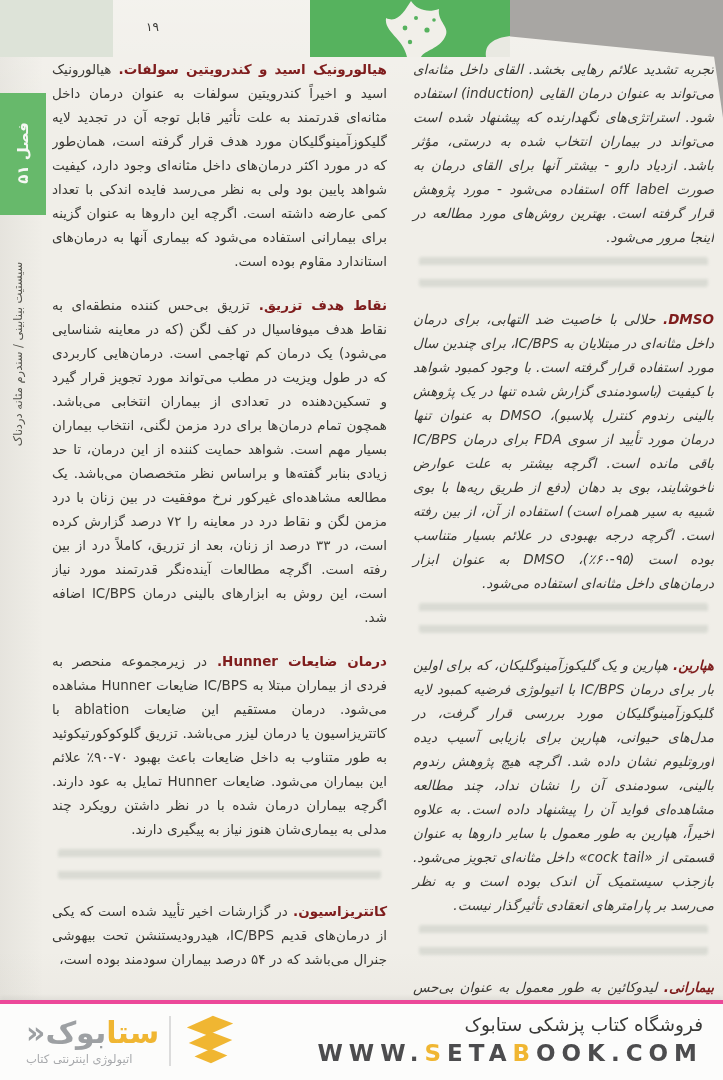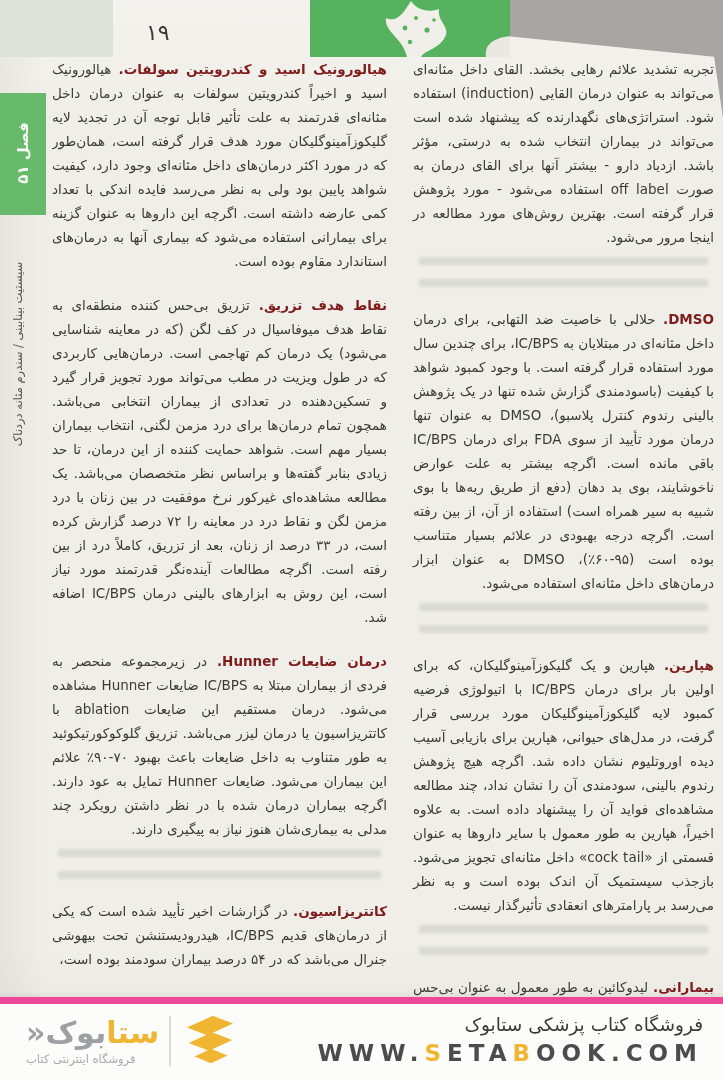--- a/index.html
+++ b/index.html
@@ -12,48 +12,48 @@
   
   .paper-shade{position:absolute;inset:0;pointer-events:none;
     background:linear-gradient(180deg,rgba(255,255,255,.25),rgba(0,0,0,0) 12%,rgba(0,0,0,0) 88%,rgba(120,110,95,.08)),
                linear-gradient(90deg,rgba(90,90,80,.07),rgba(0,0,0,0) 6%);}
   
   .photo-bg{position:absolute;top:0;right:0;width:223px;height:118px;background:#a8a6a3;
     clip-path:polygon(0 0,100% 0,100% 100%,96% 48%,0 30%);}
   
   .pale-square{position:absolute;top:0;left:0;width:113px;height:57px;background:#dde3d8;}
   
-  .page-number{position:absolute;top:20px;left:146px;font-size:22px;color:#3a3a36;}
+  .page-number{position:absolute;top:20px;left:146px;font-size:12px;color:#3a3a36;}
   
   .chapter-art{position:absolute;top:0;left:310px;width:200px;height:57px;}
   
   .chapter-tab{position:absolute;top:93px;left:0;width:46px;height:122px;background:#67b96b;}
   .chapter-tab span{position:absolute;top:51px;left:-27px;width:100px;text-align:center;
     transform:rotate(-90deg);color:#f6f8f4;font-weight:bold;font-size:15px;letter-spacing:1px;white-space:nowrap;}
   
   .side-caption{position:absolute;top:347px;left:-106px;width:248px;text-align:center;
     transform:rotate(-90deg);font-size:11.5px;color:#53524b;white-space:nowrap;}
   
   .content{position:absolute;top:57px;left:52px;right:9px;bottom:78px;
     direction:rtl;display:flex;gap:26px;overflow:hidden;}
   .col{color:#3b3a35;font-size:13.5px;line-height:24px;text-align:justify;}
-  .col-right{width:301px;flex:none;}
+  .col-right{width:301px;flex:none;font-style:italic;}
   .col-left{flex:1;}
   .entry{margin:0 0 20px;}
   .entry .h{color:#7f1d1d;font-weight:bold;}
   .entry .h::after{content:". ";}
   .section-head{color:#3f9e62;font-weight:bold;font-size:15px;margin:2px 0 7px;}
   .section-head .sq{color:#2e7a4a;font-size:11px;margin-left:4px;}
   
   .ghost-after::after{content:"";display:block;height:30px;margin:8px 6px 0;
     background:repeating-linear-gradient(to bottom,rgba(105,125,108,.16) 0 8px,rgba(0,0,0,0) 8px 22px);
     filter:blur(1.6px);border-radius:3px;}
   
   .footer{position:absolute;left:0;right:0;bottom:0;height:76px;background:#fcfcfb;
-    border-top:7px solid #ec4899;box-shadow:0 -3px 4px rgba(0,0,0,.05);}
+    border-top:4px solid #ec4899;box-shadow:0 -3px 4px rgba(0,0,0,.05);}
   .footer-left{position:absolute;left:26px;top:8px;display:flex;align-items:center;gap:10px;direction:ltr;}
   .wordmark{direction:rtl;font-weight:bold;font-size:30px;line-height:34px;white-space:nowrap;}
   .wordmark .ylw{color:#f0b632;}
   .wordmark .gry{color:#9da0a3;}
   .tagline{font-size:11.5px;color:#a7a9ac;text-align:left;direction:rtl;margin-top:2px;}
   .logo-divider{width:2px;height:50px;background:#dcdcdc;}
   .footer-right{position:absolute;right:20px;top:10px;text-align:right;direction:ltr;}
   .store-name{direction:rtl;font-size:18.5px;color:#3a3a38;margin-bottom:5px;}
   .website{font-size:23px;font-weight:bold;letter-spacing:6px;white-space:nowrap;margin-left:8px;}
   .website .drk{color:#4c4c4e;}
@@ -99,21 +99,21 @@
       <p class="entry"><span class="h">نقاط هدف تزریق</span>تزریق بی‌حس کننده منطقه‌ای به نقاط هدف میوفاسیال در کف لگن (که در معاینه شناسایی می‌شود) یک درمان کم تهاجمی است. درمان‌هایی کاربردی که در طول ویزیت در مطب می‌تواند مورد تجویز قرار گیرد و تسکین‌دهنده در تعدادی از بیماران انتخابی می‌باشد. همچون تمام درمان‌ها برای درد مزمن لگنی، انتخاب بیماران بسیار مهم است. شواهد حمایت کننده از این درمان، تا حد زیادی بنابر گفته‌ها و براساس نظر متخصصان می‌باشد. یک مطالعه مشاهده‌ای غیرکور نرخ موفقیت در بین زنان با درد مزمن لگن و نقاط درد در معاینه را ۷۲ درصد گزارش کرده است، در ۳۳ درصد از زنان، بعد از تزریق، کاملاً درد از بین رفته است. اگرچه مطالعات آینده‌نگر قدرتمند مورد نیاز است، این روش به ابزارهای بالینی درمان IC/BPS اضافه شد.</p>
       <p class="entry ghost-after"><span class="h">درمان ضایعات Hunner</span>در زیرمجموعه منحصر به فردی از بیماران مبتلا به IC/BPS ضایعات Hunner مشاهده می‌شود. درمان مستقیم این ضایعات ablation با کاتتریزاسیون یا درمان لیزر می‌باشد. تزریق گلوکوکورتیکوئید به طور متناوب به داخل ضایعات باعث بهبود ۷۰-۹۰٪ علائم این بیماران می‌شود. ضایعات Hunner تمایل به عود دارند. اگرچه بیماران درمان شده با در نظر داشتن رویکرد چند مدلی به بیماری‌شان هنوز نیاز به پیگیری دارند.</p>
       <p class="entry"><span class="h">کاتتریزاسیون</span>در گزارشات اخیر تأیید شده است که یکی از درمان‌های قدیم IC/BPS، هیدرودیستنشن تحت بیهوشی جنرال می‌باشد که در ۵۴ درصد بیماران سودمند بوده است،</p>
     </div>
 </div>
 
 <div class="footer">
   <div class="footer-left">
     <div>
       <div class="wordmark"><span class="ylw">ستا</span><span class="gry">بوک</span><span class="gry">«</span></div>
-      <div class="tagline">فروشگاه اینترنتی کتاب</div>
+      <div class="tagline">اتیولوژی اینترنتی کتاب</div>
     </div>
     <div class="logo-divider"></div>
     <svg width="58" height="58" viewBox="0 0 60 60">
       <path d="M6,16 L33,4 L54,12 L27,24 Z" fill="#f0b632"></path>
       <path d="M8,32 L32,21 L53,29 L29,40 Z" fill="#f0b632"></path>
       <path d="M14,46 L31,38 L48,45 L31,53 Z" fill="#f0b632"></path>
     </svg>
   </div>
   <div class="footer-right">
     <div class="store-name">فروشگاه کتاب پزشکی ستابوک</div>

